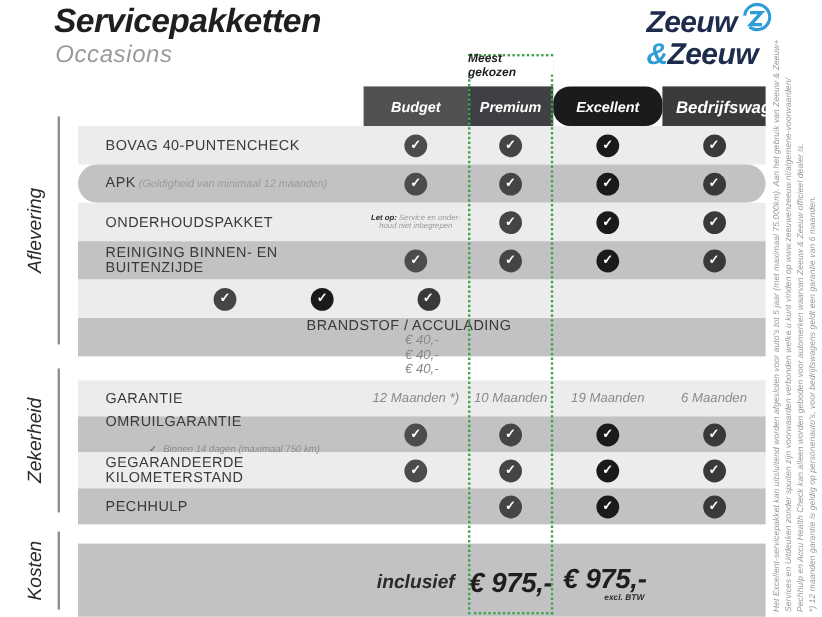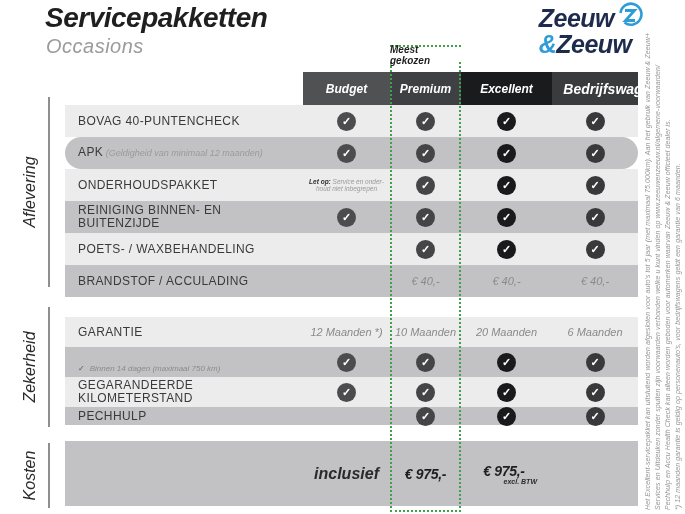--- a/index.html
+++ b/index.html
@@ -21,36 +21,36 @@
   .rot-label{position:absolute;transform:rotate(-90deg);transform-origin:0 0;
     text-align:center;font-style:italic;font-size:16px;color:#2b2b2b;height:24px;line-height:24px;}
   
   .tbl{position:absolute;left:65px;top:72px;width:573px;}
   .trow{display:flex;width:573px;box-sizing:border-box;}
   .hrow{height:33px;}
   .hcell{display:flex;align-items:center;justify-content:center;color:#ffffff;
     font-weight:bold;font-style:italic;font-size:12px;height:33px;box-sizing:border-box;}
   .c0{width:238px;} .c1{width:87px;} .c2{width:71px;} .c3{width:91px;} .c4{width:86px;}
   .body-row{align-items:center;}
-  .rlabel{display:flex;flex-direction:column;justify-content:center;padding-left:13px;box-sizing:border-box;}
+  .rlabel{display:flex;flex-direction:column;justify-content:center;padding-left:23px;box-sizing:border-box;}
   .rname{font-size:12px;color:#3a3a3a;letter-spacing:0.4px;line-height:13px;}
   .rnote{font-style:italic;color:#9a9a9a;font-size:9px;font-weight:normal;letter-spacing:0;}
-  .rsub{font-style:italic;color:#8b8b8b;font-size:8px;margin-top:12px;letter-spacing:0;}
+  .rsub{font-style:italic;color:#8b8b8b;font-size:8px;margin-top:12px;letter-spacing:0;text-align:center;}
   .rsub .tick{font-style:normal;color:#555;margin-right:5px;font-size:8px;}
   .cell{display:flex;align-items:center;justify-content:center;flex-direction:column;box-sizing:border-box;height:100%;}
   .chk{width:19px;height:19px;border-radius:50%;color:#fff;font-size:11px;font-weight:bold;
     display:flex;align-items:center;justify-content:center;line-height:19px;}
   .val{font-style:italic;color:#8a8a8a;font-size:11px;}
   .notecell{font-size:6.5px;color:#9a9a9a;font-style:italic;text-align:center;line-height:7.5px;padding:0 6px;}
   .notecell b{color:#2b2b2b;font-style:italic;}
   .gap20{height:20px;} .gap16{height:16px;}
   
   .kosten{height:65px;display:flex;align-items:center;}
   .kosten .incl{font-size:16px;font-weight:bold;font-style:italic;color:#2a2a2a;}
-  .price{font-size:14px;font-weight:bold;font-style:italic;color:#1e1e1e;letter-spacing:-0.3px;}
+  .price{font-size:23px;font-weight:bold;font-style:italic;color:#1e1e1e;letter-spacing:-0.3px;}
   .price-note{font-size:7px;font-weight:bold;font-style:italic;color:#2b2b2b;text-align:right;width:100%;padding-right:10px;box-sizing:border-box;margin-top:-1px;}
   
   .gbox{position:absolute;left:390px;top:45px;width:71px;height:467px;box-sizing:border-box;
     pointer-events:none;z-index:5;}
   .gbox .sides{position:absolute;inset:0;border-left:2px dotted var(--green);border-right:2px dotted var(--green);border-bottom:2px dotted var(--green);}
   .gbadge{position:absolute;left:0;top:0;width:100%;height:17px;background:#fff;box-sizing:border-box;
     border-top:2px dotted var(--green);display:flex;align-items:center;justify-content:center;
     font-size:10px;font-weight:bold;font-style:italic;color:#1f1f1f;}
   
   .fineprint{position:absolute;left:643px;top:510px;width:450px;height:40px;
@@ -86,21 +86,21 @@
 <div class="rot-label" style="left:18px;top:427px;width:120px;">Zekerheid</div>
 
 <div class="vbar" style="left:48px;top:443px;height:65px;"></div>
 <div class="rot-label" style="left:18px;top:508px;width:65px;">Kosten</div>
 
 <div class="tbl" id="tbl">
     <div class="trow hrow">
       <div class="c0"></div>
       <div class="hcell c1" style="background: rgb(80, 81, 83);">Budget</div>
       <div class="hcell c2" style="background: rgb(63, 64, 67);">Premium</div>
-      <div class="hcell c3" style="background: rgb(26, 27, 29);">Excellent</div>
+      <div class="hcell c3" style="background: rgb(26, 27, 29); border-radius: 14px;">Excellent</div>
       <div class="hcell c4" style="background: rgb(58, 59, 61); font-size: 14px; padding-left: 40px;">Bedrijfswagens</div>
     </div>
     <div class="trow body-row" style="height: 32px; background: rgb(236, 236, 236);">
       <div class="rlabel c0">
         <div class="rname">BOVAG 40-PUNTENCHECK</div>
       </div>
       <div class="cell c1">
         <span class="chk" style="background: rgb(76, 76, 78);">✓</span>
       </div>
       <div class="cell c2">
@@ -158,35 +158,32 @@
         <span class="chk" style="background: rgb(69, 69, 71);">✓</span>
       </div>
       <div class="cell c3">
         <span class="chk" style="background: rgb(26, 26, 28);">✓</span>
       </div>
       <div class="cell c4">
         <span class="chk" style="background: rgb(57, 57, 59);">✓</span>
       </div>
     </div>
     <div class="trow body-row" style="height: 32px; background: rgb(236, 236, 236);">
-      <div class="rlabel c0">
-        <div class="rname">POETS- / WAXBEHANDELING</div>
-      </div>
       <div class="cell c1"></div>
       <div class="cell c2">
         <span class="chk" style="background: rgb(69, 69, 71);">✓</span>
       </div>
       <div class="cell c3">
         <span class="chk" style="background: rgb(26, 26, 28);">✓</span>
       </div>
       <div class="cell c4">
         <span class="chk" style="background: rgb(57, 57, 59);">✓</span>
       </div>
     </div>
-    <div class="trow body-row" style="height: 32px; background: rgb(194, 194, 196);">
+    <div class="trow body-row" style="height: 32px; background: rgb(194, 194, 196); flex-direction: column;">
       <div class="rlabel c0">
         <div class="rname">BRANDSTOF / ACCULADING</div>
       </div>
       <div class="cell c1"></div>
       <div class="cell c2">
         <span class="val">€ 40,-</span>
       </div>
       <div class="cell c3">
         <span class="val">€ 40,-</span>
       </div>
@@ -199,28 +196,29 @@
       <div class="rlabel c0">
         <div class="rname">GARANTIE</div>
       </div>
       <div class="cell c1">
         <span class="val">12 Maanden *)</span>
       </div>
       <div class="cell c2">
         <span class="val">10 Maanden</span>
       </div>
       <div class="cell c3">
-        <span class="val">20 Maanden</span>
+        <span class="val">19 Maanden</span>
       </div>
       <div class="cell c4">
         <span class="val">6 Maanden</span>
       </div>
     </div>
     <div class="trow body-row" style="height: 30px; background: rgb(194, 194, 196);">
       <div class="rlabel c0">
+        <div class="rname">OMRUILGARANTIE</div>
         <div class="rsub"><span class="tick">✓</span>Binnen 14 dagen (maximaal 750 km)</div>
       </div>
       <div class="cell c1">
         <span class="chk" style="background: rgb(76, 76, 78);">✓</span>
       </div>
       <div class="cell c2">
         <span class="chk" style="background: rgb(69, 69, 71);">✓</span>
       </div>
       <div class="cell c3">
         <span class="chk" style="background: rgb(26, 26, 28);">✓</span>
@@ -239,21 +237,21 @@
       <div class="cell c2">
         <span class="chk" style="background: rgb(69, 69, 71);">✓</span>
       </div>
       <div class="cell c3">
         <span class="chk" style="background: rgb(26, 26, 28);">✓</span>
       </div>
       <div class="cell c4">
         <span class="chk" style="background: rgb(57, 57, 59);">✓</span>
       </div>
     </div>
-    <div class="trow body-row" style="height: 18px; background: rgb(194, 194, 196);">
+    <div class="trow body-row" style="height: 30px; background: rgb(194, 194, 196);">
       <div class="rlabel c0">
         <div class="rname">PECHHULP</div>
       </div>
       <div class="cell c1"></div>
       <div class="cell c2">
         <span class="chk" style="background: rgb(69, 69, 71);">✓</span>
       </div>
       <div class="cell c3">
         <span class="chk" style="background: rgb(26, 26, 28);">✓</span>
       </div>

